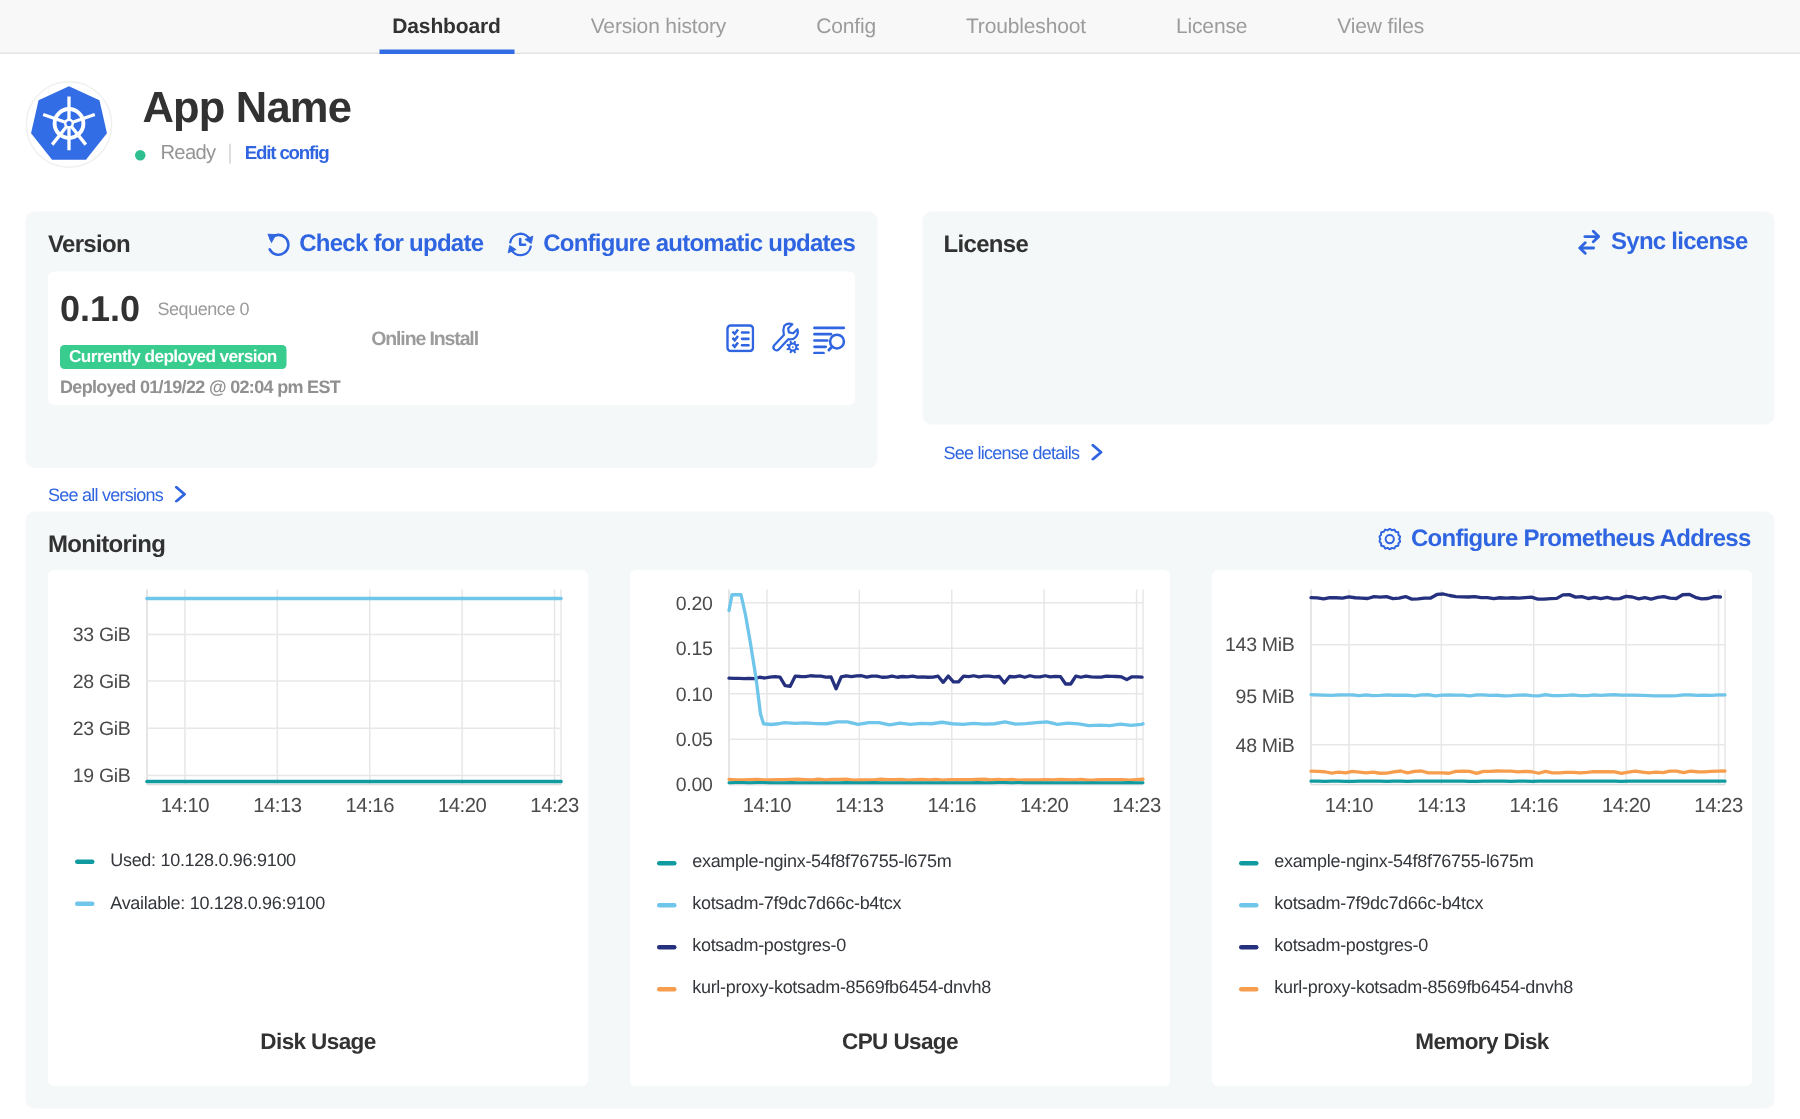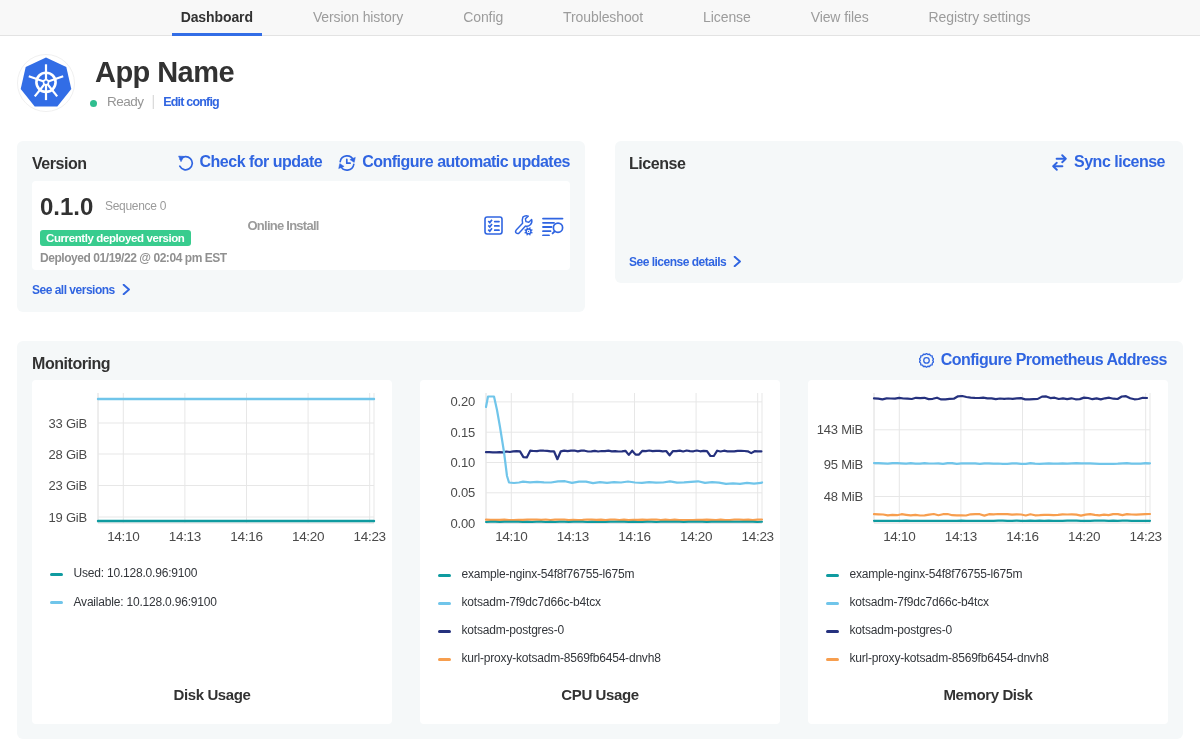--- a/index.html
+++ b/index.html
@@ -11,36 +11,35 @@
 .dot { position:absolute; left:73px; top:62.9px; width:7px; height:7px; border-radius:50%; background:#2fbe8f; }
 .sep { color:#d8d8d8; margin:0 8px; font-weight:400; letter-spacing:0; font-size:14px; }
 .cards { position:absolute; left:17px; top:141px; width:1166px; }
 .card { position:absolute; background:#f5f8f9; border-radius:6px; }
 .vcard { left:0; top:0; width:568px; height:171px; }
 .lcard { left:598px; top:0; width:568px; height:142px; }
 .mcard { left:0; top:200px; width:1166px; height:398px; }
 h2 { font-size:16px; color:#323232; font-weight:700; letter-spacing:-0.45px; }
 .white { position:absolute; background:#fff; border-radius:4px; }
 .linkrow { position:absolute; font-size:16px; font-weight:700; letter-spacing:-0.5px; color:#3065e1; white-space:nowrap; }
-.seelink { position:absolute; font-size:12px; font-weight:700; letter-spacing:-0.5px; color:#3065e1; white-space:nowrap; }
+.seelink { position:absolute; font-size:12px; font-weight:400; letter-spacing:-0.5px; color:#3065e1; white-space:nowrap;margin-top:40px; }
 .chartCard { position:absolute; top:39px; width:360px; height:344px; background:#fff; border-radius:4px; }
 .c1 { left:15px; }
 .c2 { left:403px; }
 .c3 { left:791px; }
 .chartTitle { position:absolute; left:0; width:100%; top:306px; text-align:center; font-size:15px; font-weight:700; letter-spacing:-0.4px; color:#323232; }
 </style></head>
 <body>
 <div class="nav">
   <div class="tab active">Dashboard</div>
   <div class="tab">Version history</div>
   <div class="tab">Config</div>
   <div class="tab">Troubleshoot</div>
   <div class="tab">License</div>
   <div class="tab">View files</div>
-  <div class="tab">Registry settings</div>
 </div>
 <div class="hdr">
   <svg width="58" height="58" viewBox="0 0 58 58" style="position:absolute;left:0px;top:17px">
       <circle cx="29" cy="29" r="28.5" fill="#fff" stroke="#f0f0f0" stroke-width="1"></circle>
       <g transform="translate(29,29.5)">
         <path d="M0 -26 L20.3 -16.6 L25.3 5.4 L11.3 23 L-11.3 23 L-25.3 5.4 L-20.3 -16.6 Z" fill="#326de6"></path>
         <g stroke="#fff" fill="none">
           <g stroke-width="2.2">
 <line x1="0" y1="-1.2" x2="0" y2="-19.2"></line>
             <line x1="0" y1="-1.2" x2="0" y2="16.6"></line>

